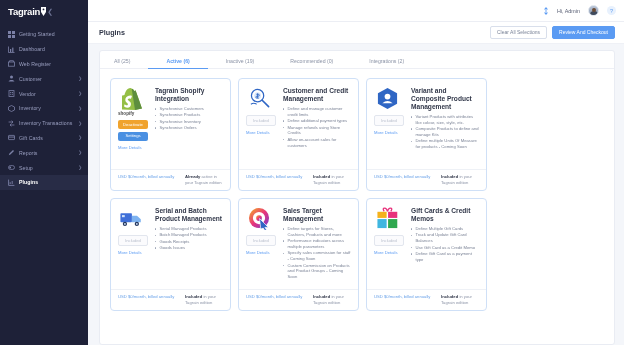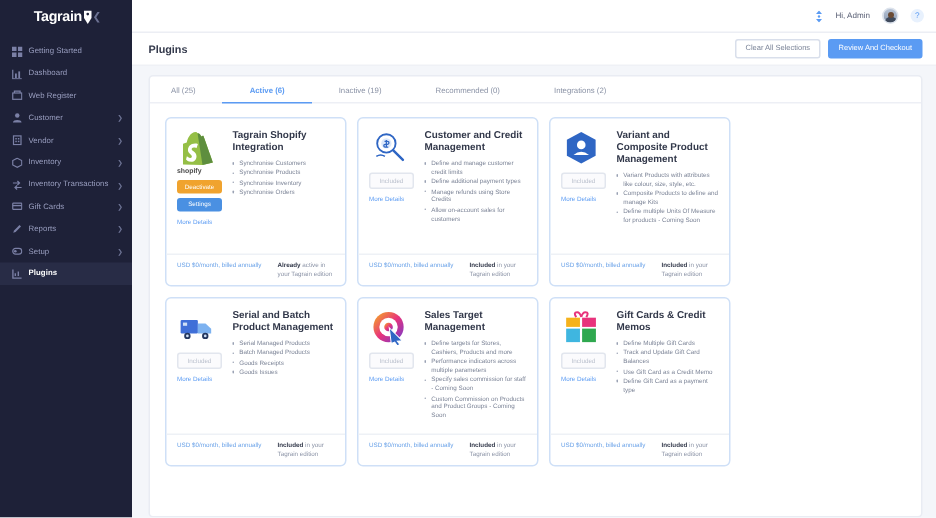--- a/index.html
+++ b/index.html
@@ -13,21 +13,21 @@
 
   
   .sidebar {
     width: 88px; height: 345px;
     background: #1e2138;
     flex: 0 0 88px;
     display: flex; flex-direction: column;
   }
   .brand {
     height: 22px; display: flex; align-items: center;
-    justify-content: center; padding: 0 6px 0 8px;
+    justify-content: flex-start; padding: 0 6px 0 8px;
   }
   .brand-logo {
     color: #ffffff; font-size: 9.5px; font-weight: bold;
     letter-spacing: -0.2px; display: flex; align-items: center;
   }
   .brand-mark {
     display: inline-block; width: 7px; height: 9px; margin-left: 0px;
     position: relative;
   }
   .brand-mark svg { display:block; }

